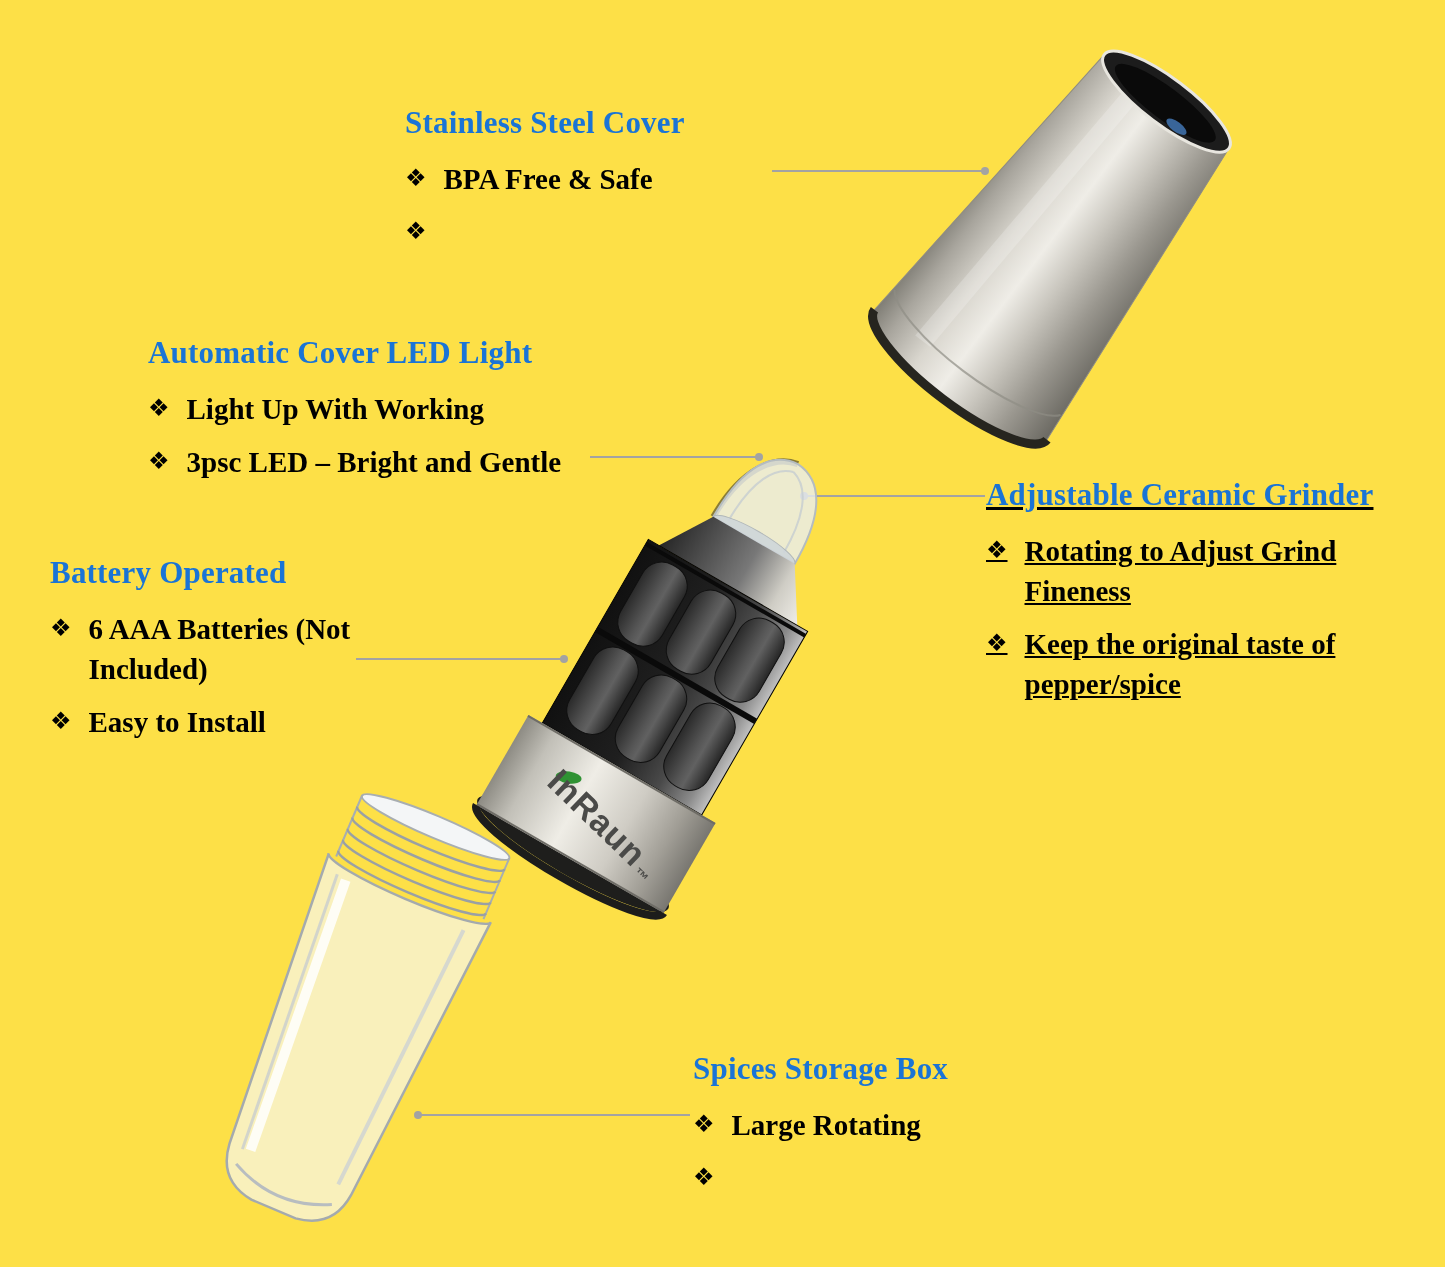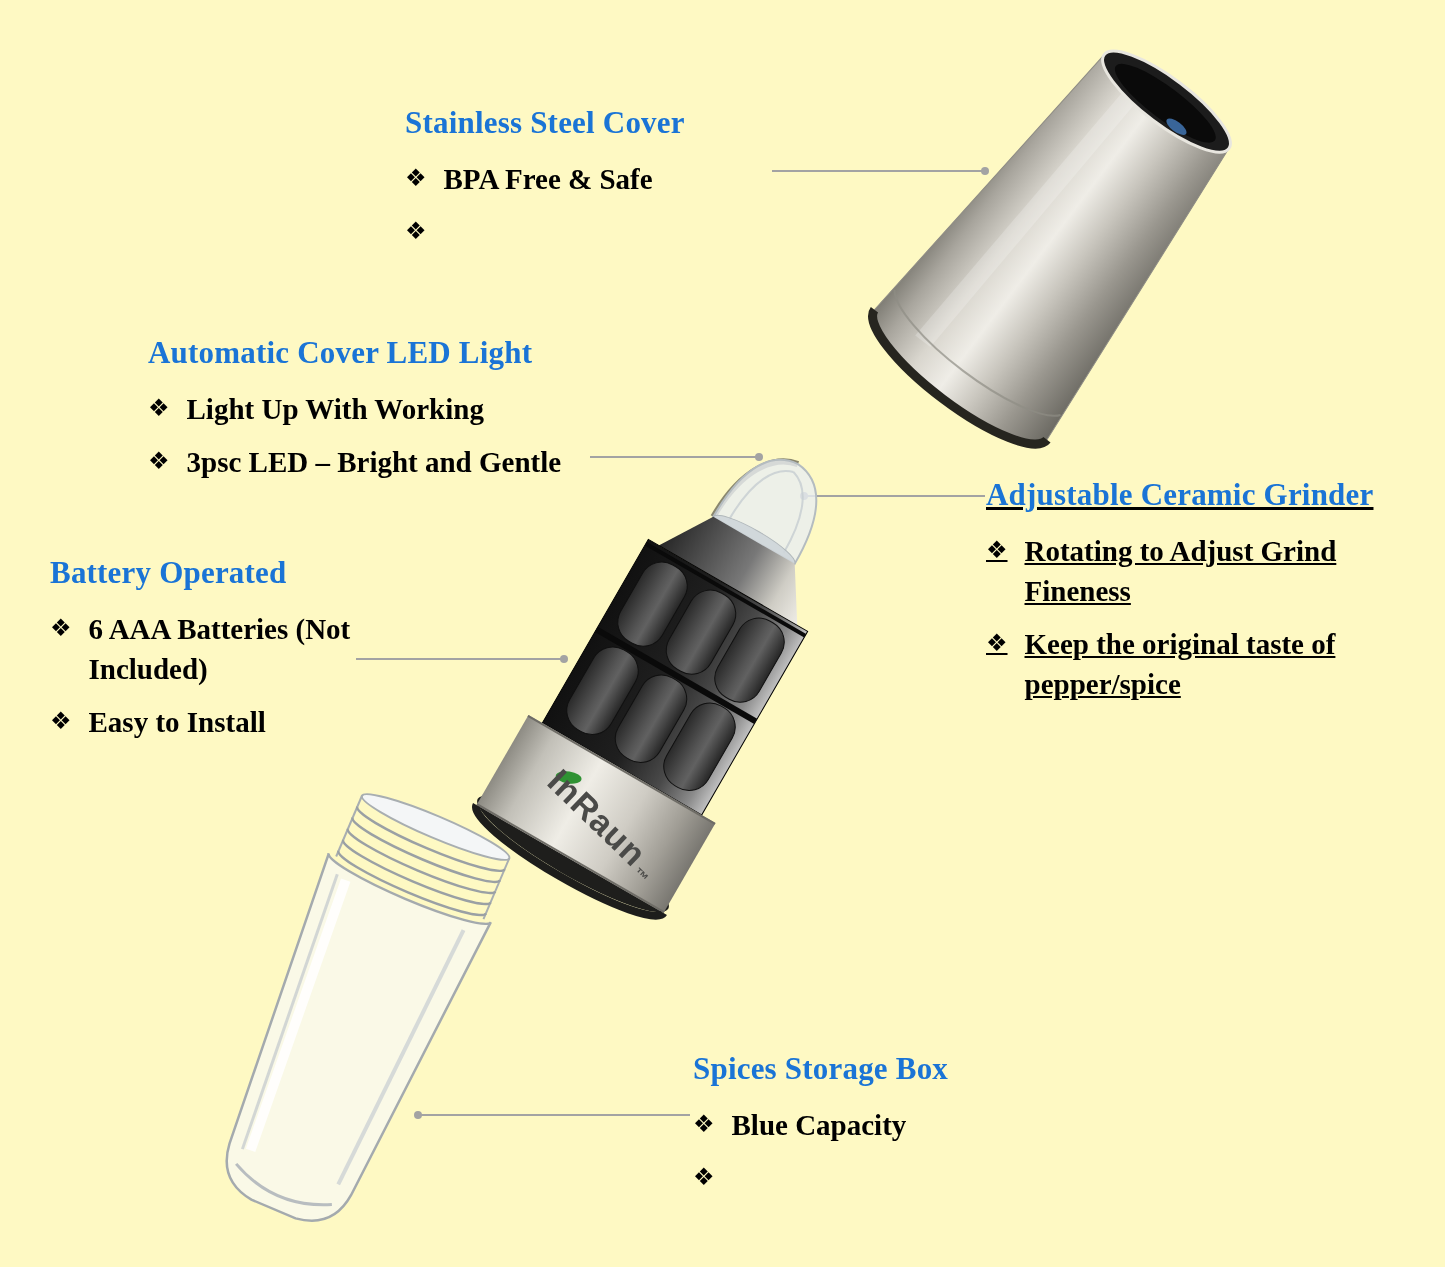--- a/index.html
+++ b/index.html
@@ -1,18 +1,18 @@
 <!DOCTYPE html>
 <html style="--heading: #1a74d6; --body: #000000; --connector: #a3a3a3;"><head>
 <meta charset="utf-8">
 <title>Exploded Product Diagram</title>
 <style>
   html,body { margin:0; padding:0; background:#ffffff; }
   .canvas {
-    position:relative; width:1445px; height:1267px; background:#fef9c3;
+    position:relative; width:1445px; height:1267px; background:#fde047;
     font-family:"Liberation Serif", serif; overflow:hidden;
   }
   .callout { position:absolute; }
   .callout h2 {
     margin:0 0 16px 0; font-size:31px; line-height:1.25; font-weight:bold;
     color:var(--heading, #1a74d6); letter-spacing:0.2px;
   }
   .bullet {
     display:flex; gap:17px; margin-bottom:13px;
     font-size:29px; font-weight:bold; color:var(--body, #000); line-height:1.38;
@@ -74,21 +74,21 @@
     <div class="bullet">
       <span class="diamond">❖</span>
       <span>Keep the original taste of pepper/spice</span>
     </div>
   </div>
 
   <div class="callout" style="left:693px; top:1050px; width:420px;">
     <h2>Spices Storage Box</h2>
     <div class="bullet">
       <span class="diamond">❖</span>
-      <span>Blue Capacity</span>
+      <span>Large Rotating</span>
     </div>
     <div class="bullet">
       <span class="diamond">❖</span>
     </div>
   </div>
 
   <div class="connector" style="left:772px; top:170px; width:215px;"></div>
   <div class="cdot" style="left:981px; top:167px;"></div>
 
   <div class="connector" style="left:590px; top:456px; width:170px;"></div>

